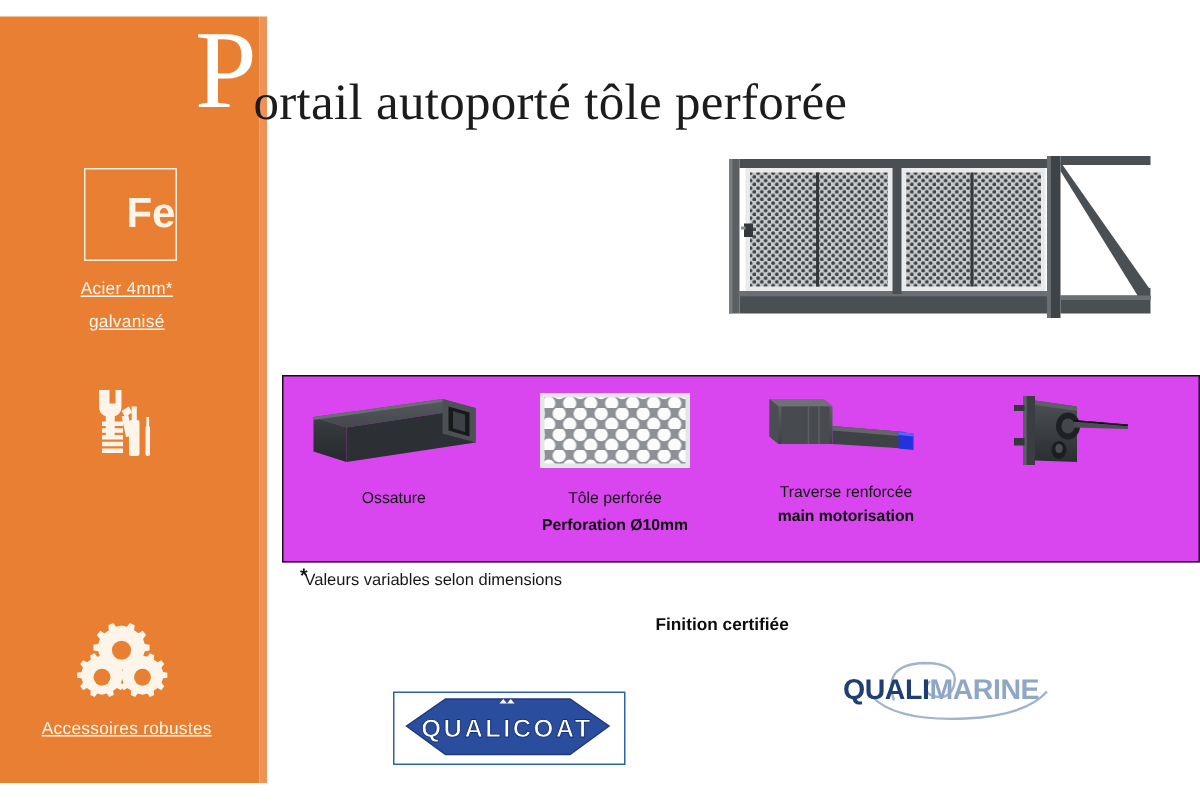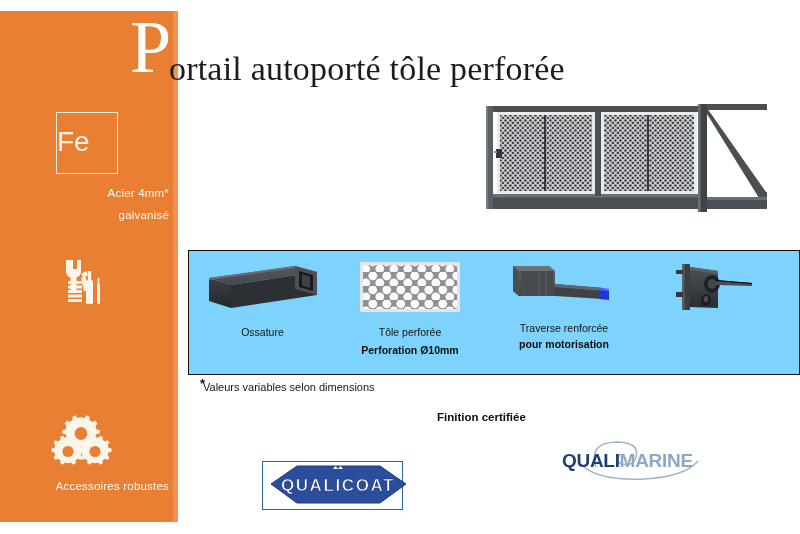--- a/index.html
+++ b/index.html
@@ -25,44 +25,45 @@
   #sidebar-edge {
     position: absolute;
     left: 173px; top: 11px;
     width: 5px; height: 511px;
     background: #EE9256;
   }
 
   .feature {
     position: absolute;
     left: 0; width: 169px;
-    text-align: right;
+    text-align: center;
     color: #FFF7EE;
+    text-decoration: underline;
   }
   .feature-label {
     font-size: 11.5px;
     letter-spacing: .2px;
     line-height: 1.9;
     color: #FEF6EC;
   }
 
   
   #fe-box {
     position: absolute;
     left: 56px; top: 112px;
     width: 62px; height: 62px;
     border: 1.6px solid #FBEEDF;
   }
   #fe-symbol {
     position: absolute;
     left: 0; right: 0; top: 50%;
     transform: translateY(-52%);
-    text-align: left;
+    text-align: right;
     font-size: 28px;
-    font-weight: 400;
+    font-weight: 700;
     color: #FDF4E9;
     font-family: "Liberation Sans", sans-serif;
   }
   #fe-texts { top: 183px; }
 
   
   #tools-icon-wrap {
     position: absolute;
     left: 0; width: 173px; top: 258px;
     text-align: center; height: 50px;
@@ -111,21 +112,21 @@
     left: 484px; top: 94px;
     width: 292px; height: 120px;
   }
 
   
   #product-box {
     position: absolute;
     left: 188px; top: 250px;
     width: 612px; height: 125px;
     border: 1.6px solid #111111;
-    background: #7dd3fc;
+    background: #d946ef;
     text-decoration: underline;
   }
   .product-cell {
     position: absolute;
     top: 0; height: 125px;
     text-align: center;
   }
   .product-img {
     position: absolute;
     left: 0; right: 0; top: 7px;
@@ -172,21 +173,21 @@
     font-size: 11.5px;
     font-weight: bold;
     color: #0D0D0D;
     white-space: nowrap;
   }
 
   
   #qualicoat-box {
     position: absolute;
     left: 262px; top: 461px;
-    width: 141px; height: 49px;
+    width: 155px; height: 49px;
     border: 1.6px solid #2B64A8;
     background: #ffffff;
   }
   #qualimarine-wrap {
     position: absolute;
     left: 558px; top: 437px;
     width: 160px; height: 48px;
   }
   #qm-text {
     position: absolute;
@@ -384,21 +385,21 @@
           <line x1="47" y1="13" x2="47" y2="38" stroke="#5C6064" stroke-width="1"></line>
 
           <polygon points="56,26 104,30 104,41 56,38" fill="#3E4246"></polygon>
           <polygon points="56,26 104,30 104,33 56,29" fill="#62666A"></polygon>
 
           <polygon points="100,30 110,31 110,42 100,41" fill="#2233DD"></polygon>
           <polygon points="100,30 110,31 110,33 100,32" fill="#5566FF"></polygon>
         </svg>
       </div>
       <div class="product-name two-line">Traverse renforcée</div>
-      <div class="product-spec second-line">pour motorisation</div>
+      <div class="product-spec second-line">main motorisation</div>
     </div>
 
     <div class="product-cell" style="left:455px; width:133px;">
       <div class="product-img">
         <svg width="110" height="58" viewBox="0 0 110 58" style="display:block;margin:0 auto;">
           <defs>
             <linearGradient id="lockBody" x1="0" y1="0" x2="0" y2="1">
               <stop offset="0%" stop-color="#4C5054"></stop>
               <stop offset="100%" stop-color="#2A2D31"></stop>
             </linearGradient>

